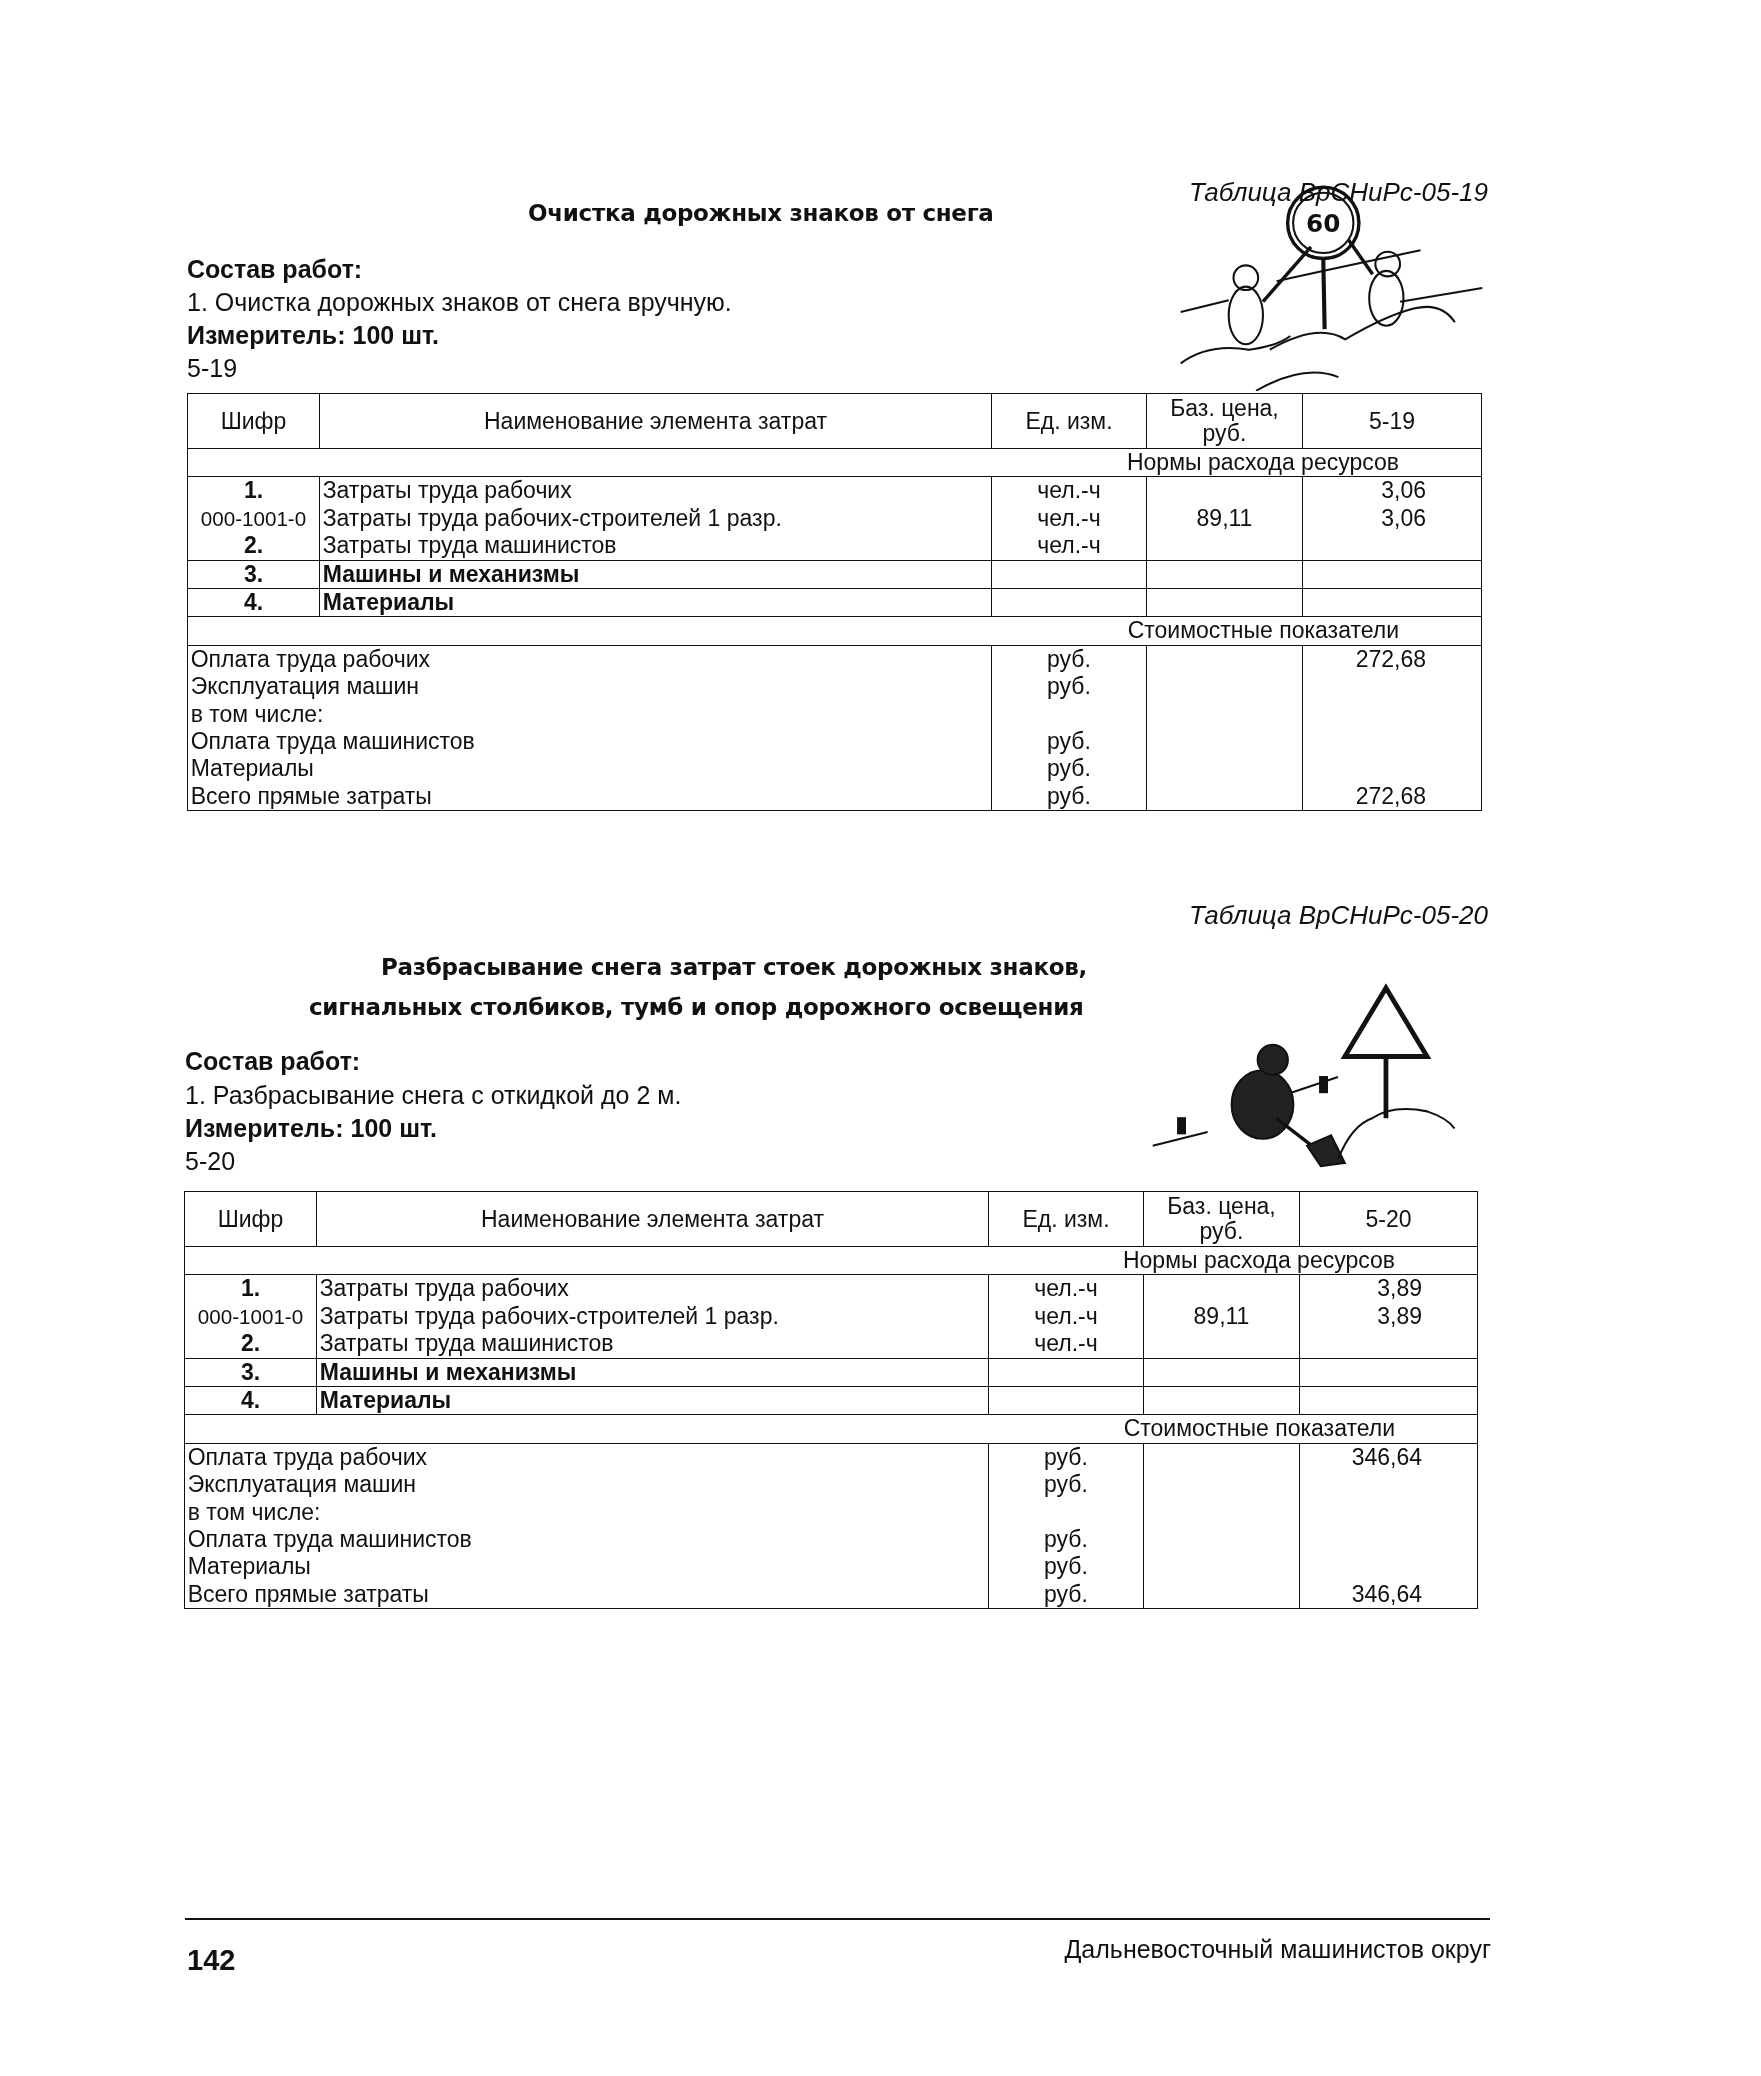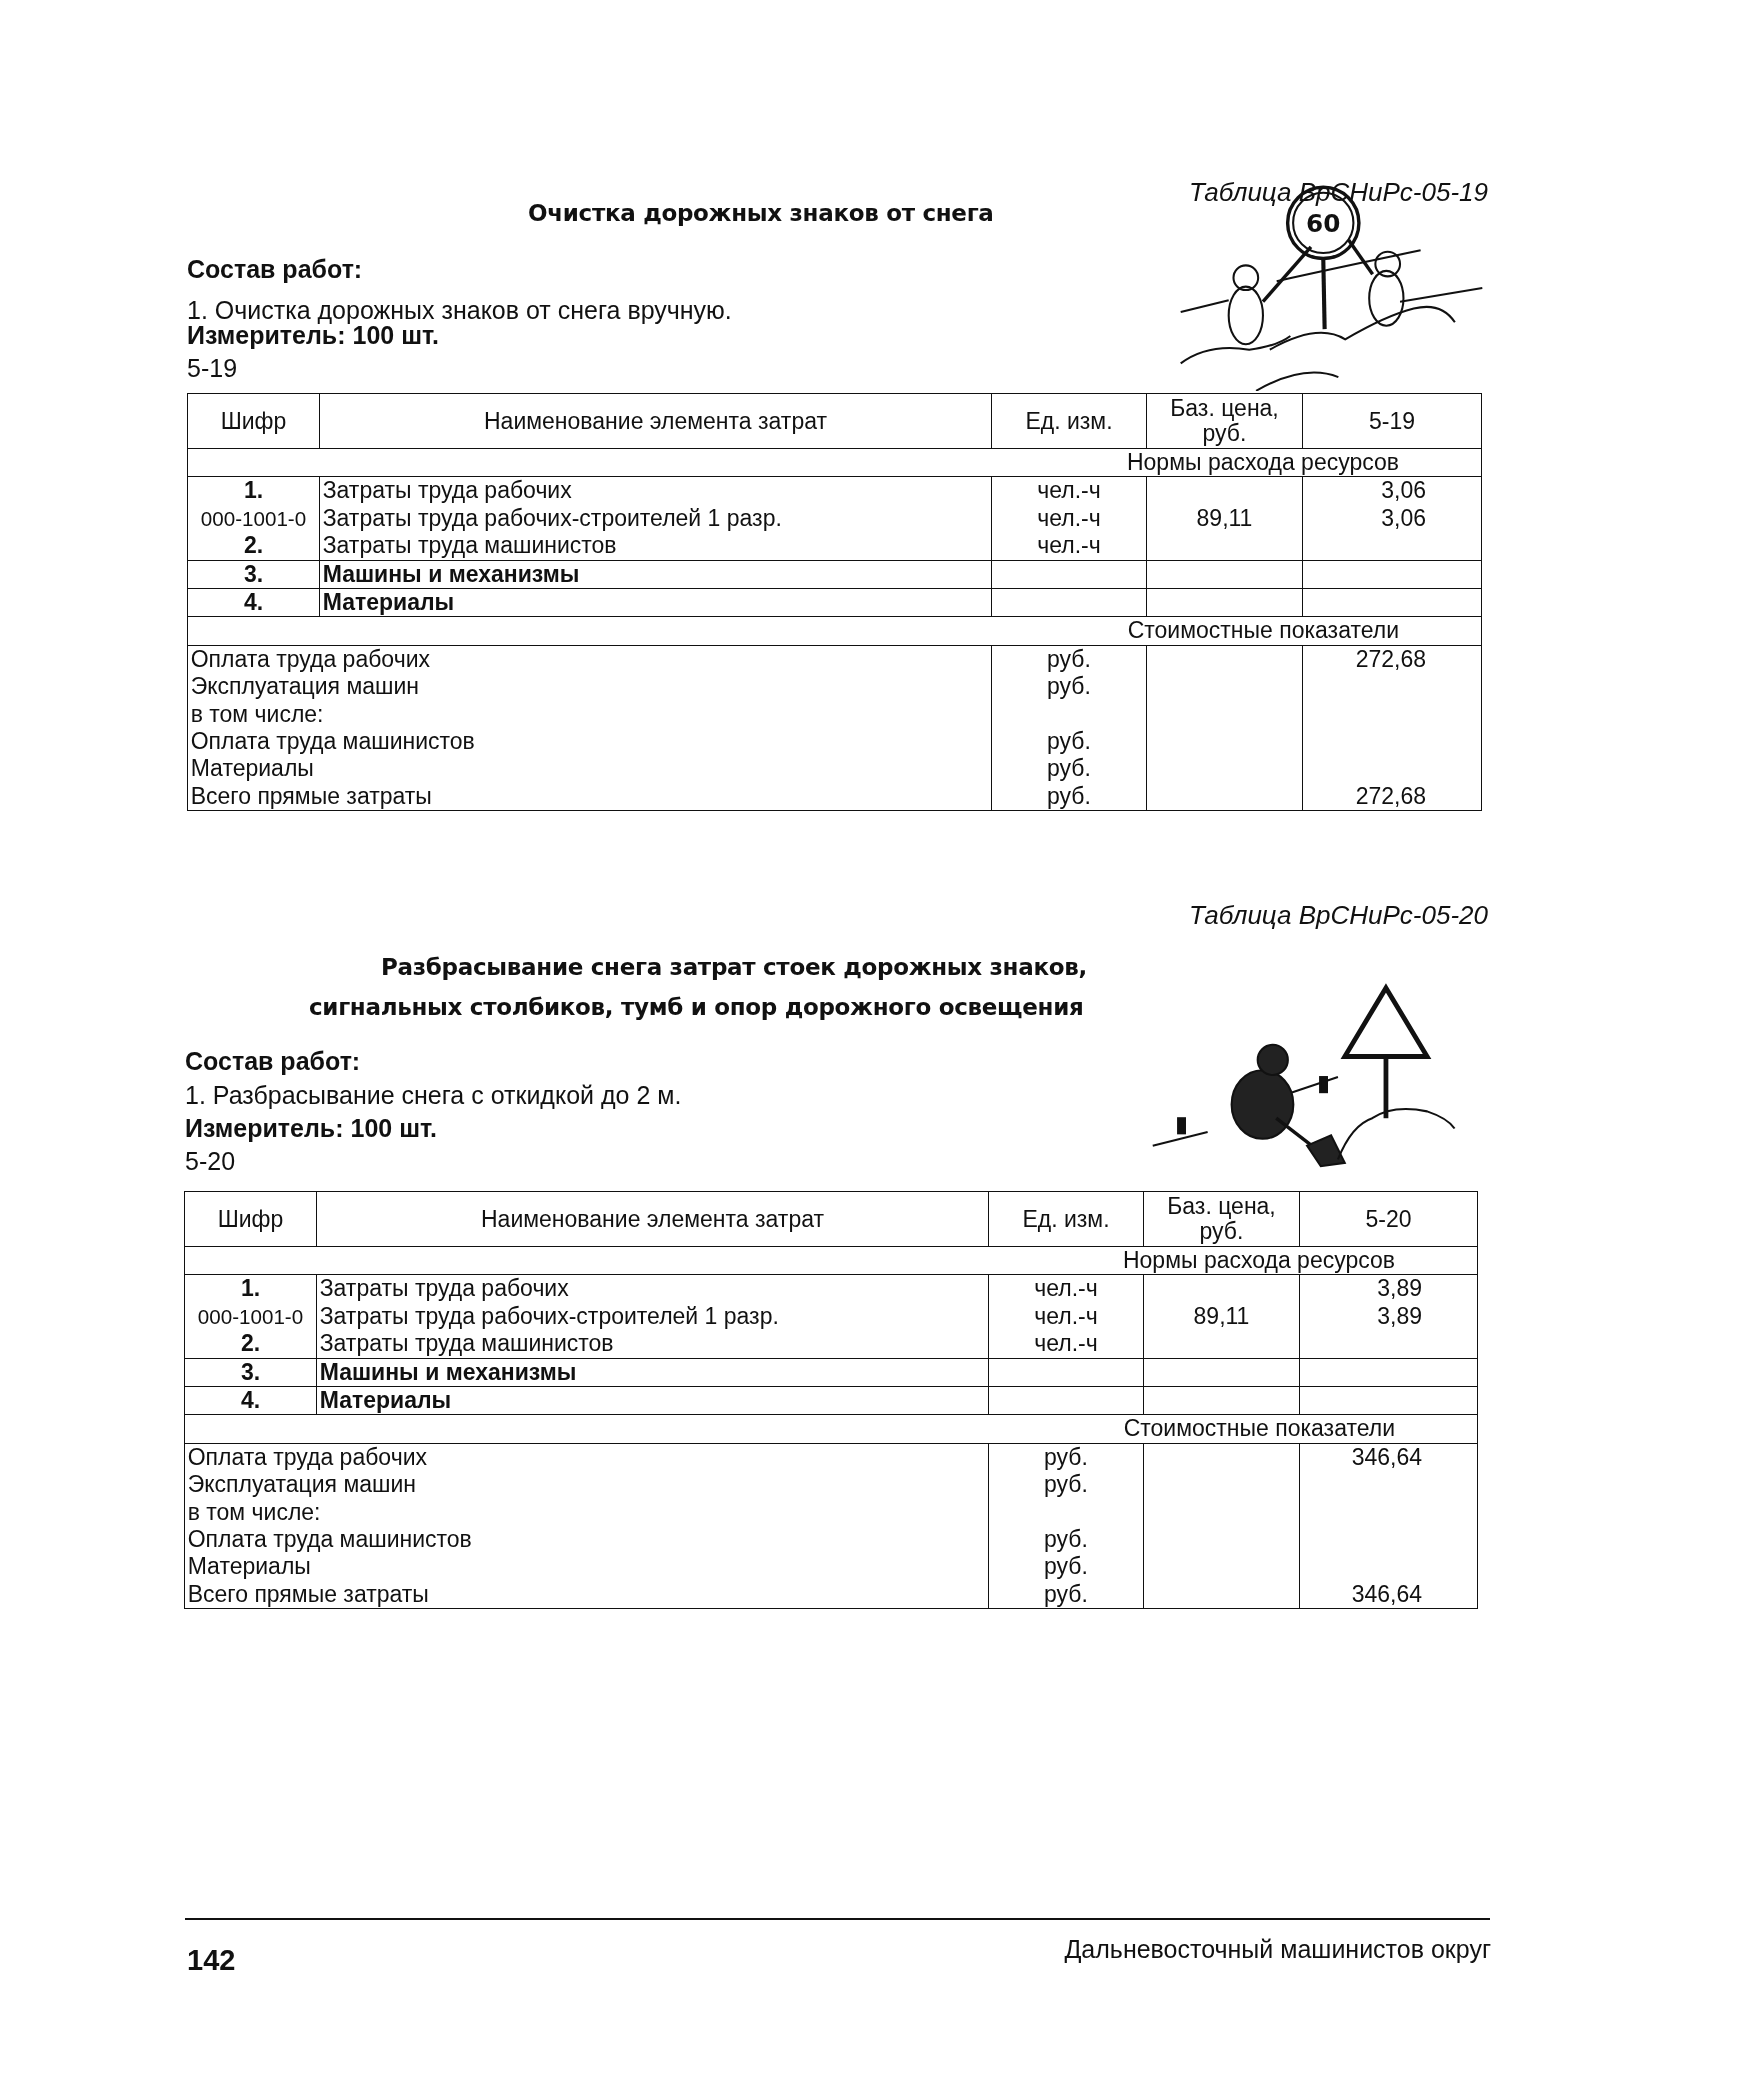--- a/index.html
+++ b/index.html
@@ -22,21 +22,21 @@
   .footer-txt { font-size:25px; right:271px; top:1935px; }
   svg.ill { position:absolute; }
 </style>
 </head>
 <body>
 
 <div class="abs tbl-label" style="top:144px;margin-top:33px;">Таблица ВрСНиРс-05-19</div>
 <div class="abs title" style="left:528px; top:200px;">Очистка дорожных знаков от снега</div>
 
 <div class="abs sect" style="left:187px; top:255px;">Состав работ:</div>
-<div class="abs txt" style="left:187px; top:288px;margin-top:8px;">1. Очистка дорожных знаков от снега вручную.</div>
+<div class="abs txt" style="left:187px; top:288px;">1. Очистка дорожных знаков от снега вручную.</div>
 <div class="abs sect" style="left:187px; top:321px;">Измеритель: 100 шт.</div>
 <div class="abs txt" style="left:187px; top:354px;">5-19</div>
 
 <svg class="ill" style="left:1167px; top:185px;" width="329" height="206" viewBox="0 0 480 300">
   <g fill="none" stroke="#111" stroke-width="3">
     <circle cx="228" cy="55" r="52" stroke-width="5"></circle>
     <circle cx="228" cy="55" r="44"></circle>
     <line x1="228" y1="107" x2="230" y2="210" stroke-width="6"></line>
     <path d="M20 185 L90 168"></path>
       <path d="M340 170 L460 150"></path>

